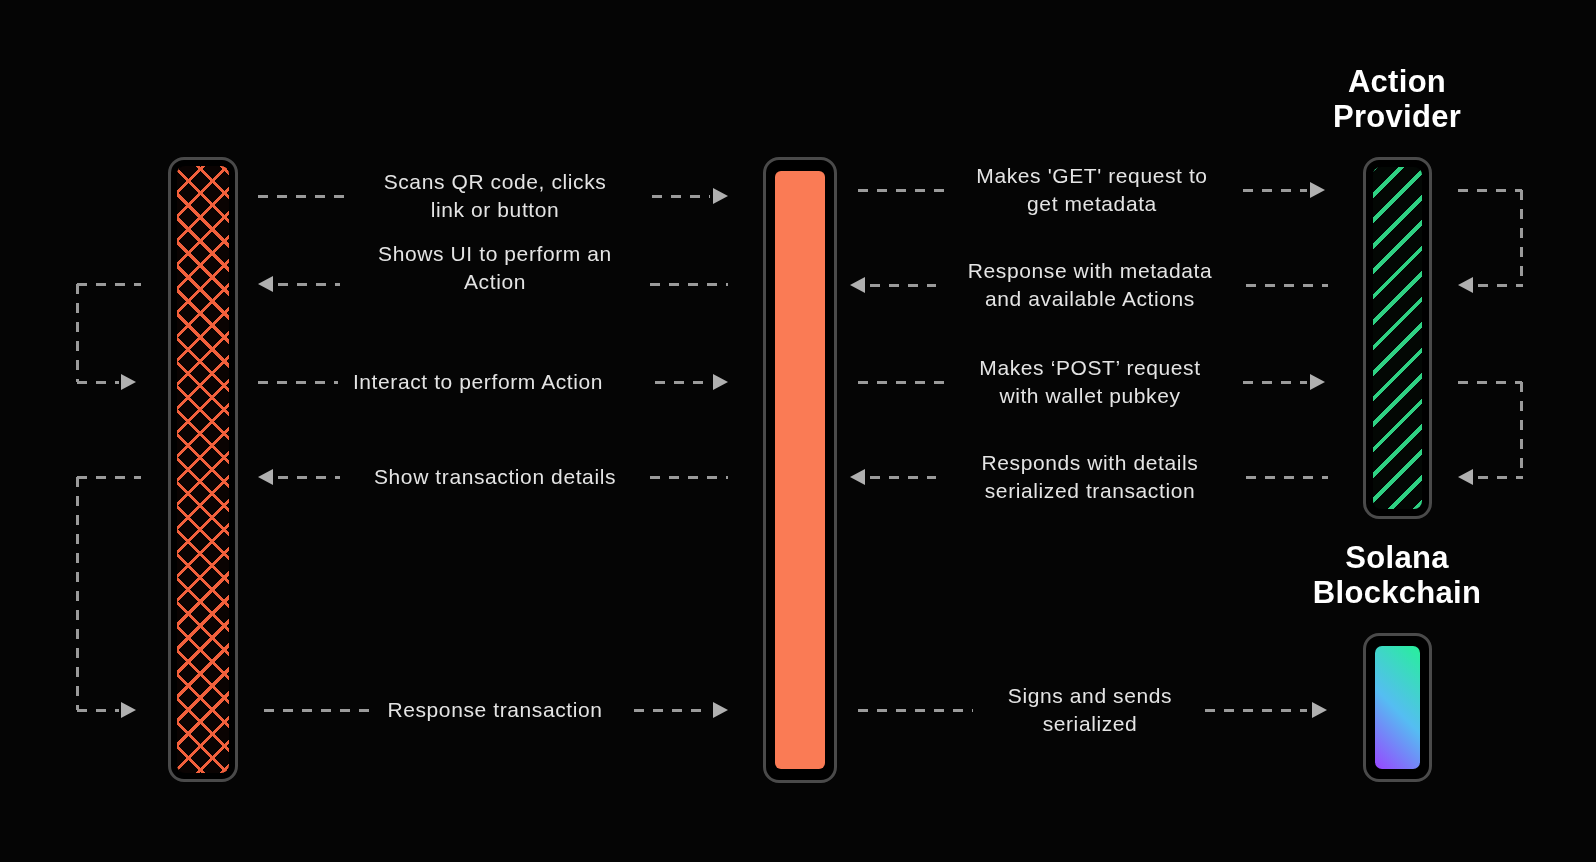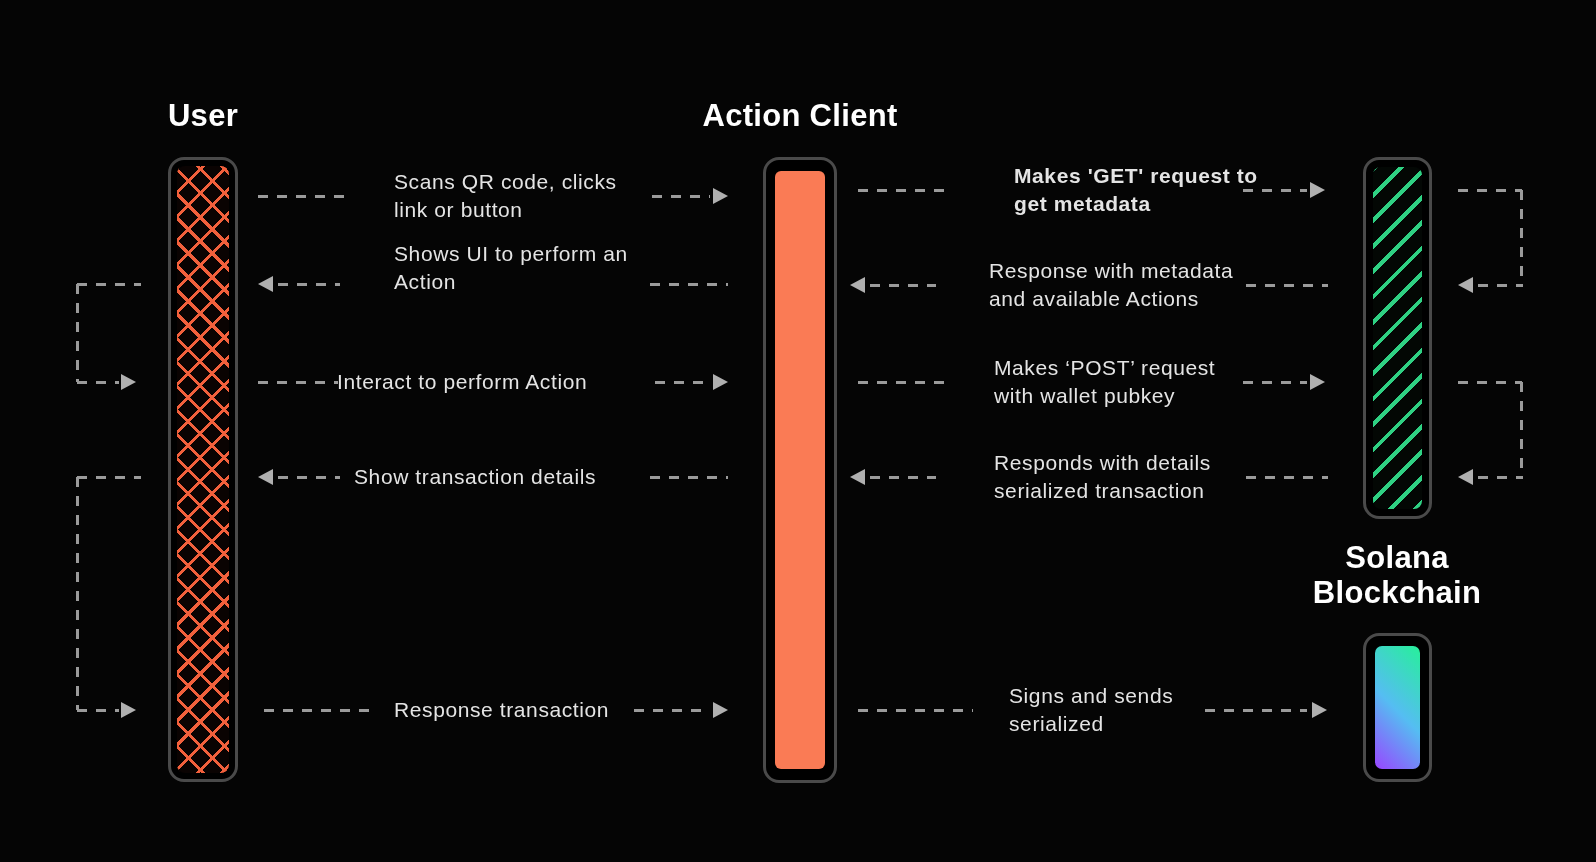--- a/index.html
+++ b/index.html
@@ -63,31 +63,30 @@
   }
   
   .arr{position:absolute;width:0;height:0;border-top:8px solid transparent;border-bottom:8px solid transparent;}
   .arr-right{border-left:15px solid var(--arrow_gray,#b0b0b0);}
   .arr-left{border-right:15px solid var(--arrow_gray,#b0b0b0);}
   
   .msg-label{
     position:absolute;
     color:var(--text_secondary,#e4e4e4);
     font-size:21px;letter-spacing:.6px;
-    line-height:28px;text-align:left;margin-left:24px;
+    line-height:28px;text-align:center;
   }
   .one-line{white-space:nowrap;}
 </style>
 </head>
 <body>
 
 <div id="canvas">
 
-  <div class="actor-title" style="left:103px;top:98px;width:200px;">User</div>
-  <div class="actor-title" style="left:650px;top:98px;width:300px;">Action Client</div>
+  <div class="actor-title" style="left:1297px;top:64px;width:200px;">Action Provider</div>
   <div class="actor-title" style="left:1277px;top:540px;width:240px;">Solana Blockchain</div>
 
   <div class="lifeline" style="left:168px;top:157px;width:70px;height:625px;">
     <div class="lifeline-inner pattern-crosshatch"></div>
   </div>
 
   <div class="lifeline" style="left:763px;top:157px;width:74px;height:626px;">
     <div class="lifeline-inner fill-orange"></div>
   </div>
 
@@ -129,21 +128,21 @@
 
   <div>
     <div class="dash-h" style="left:264px;top:709px;width:114px;"></div>
     <div class="msg-label one-line" style="left:370px;top:696px;width:250px;">Response transaction</div>
     <div class="dash-h" style="left:634px;top:709px;width:76px;"></div>
     <div class="arr arr-right" style="left:713px;top:702px;"></div>
   </div>
 
   <div>
     <div class="dash-h" style="left:858px;top:189px;width:86px;"></div>
-    <div class="msg-label" style="left:990px;top:162px;width:250px;font-weight:bold;">Makes 'GET' request to get metadata</div>
+    <div class="msg-label" style="left:967px;top:162px;width:250px;">Makes 'GET' request to get metadata</div>
     <div class="dash-h" style="left:1243px;top:189px;width:64px;"></div>
     <div class="arr arr-right" style="left:1310px;top:182px;"></div>
   </div>
 
   <div>
     <div class="arr arr-left" style="left:850px;top:277px;"></div>
     <div class="dash-h" style="left:870px;top:284px;width:66px;"></div>
     <div class="msg-label" style="left:965px;top:257px;width:250px;">Response with metadata and available Actions</div>
     <div class="dash-h" style="left:1246px;top:284px;width:82px;"></div>
   </div>

